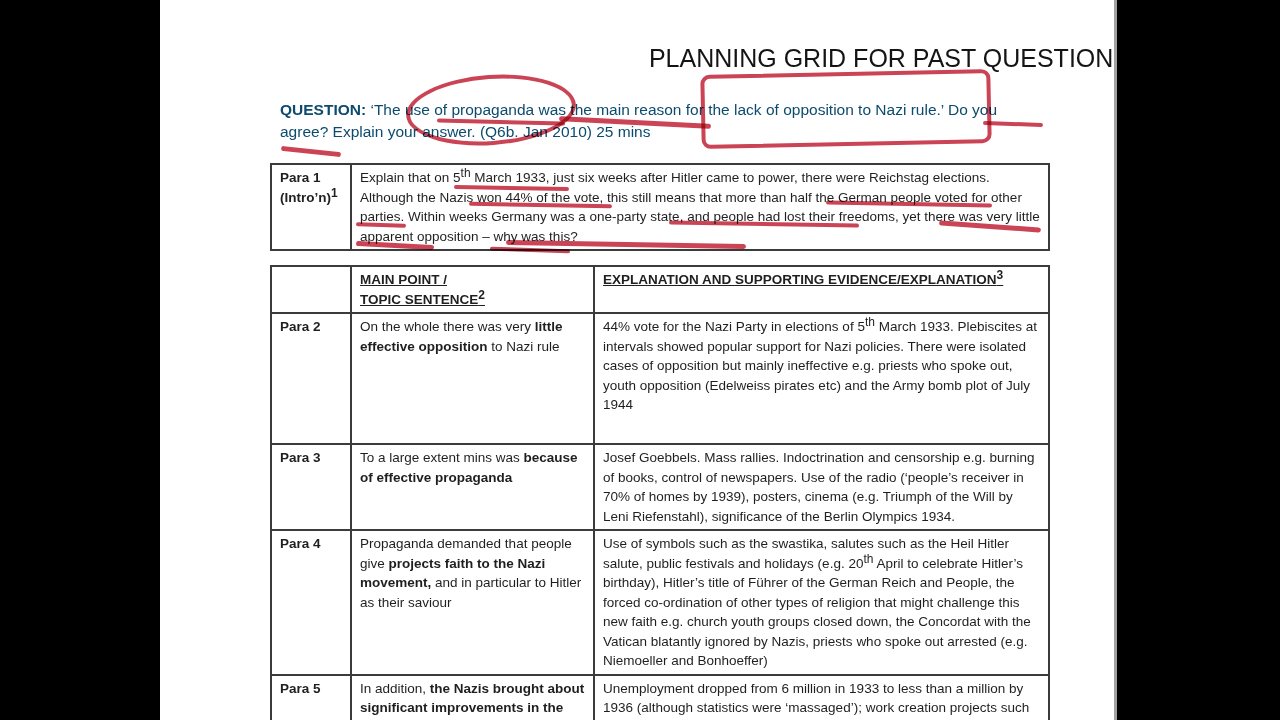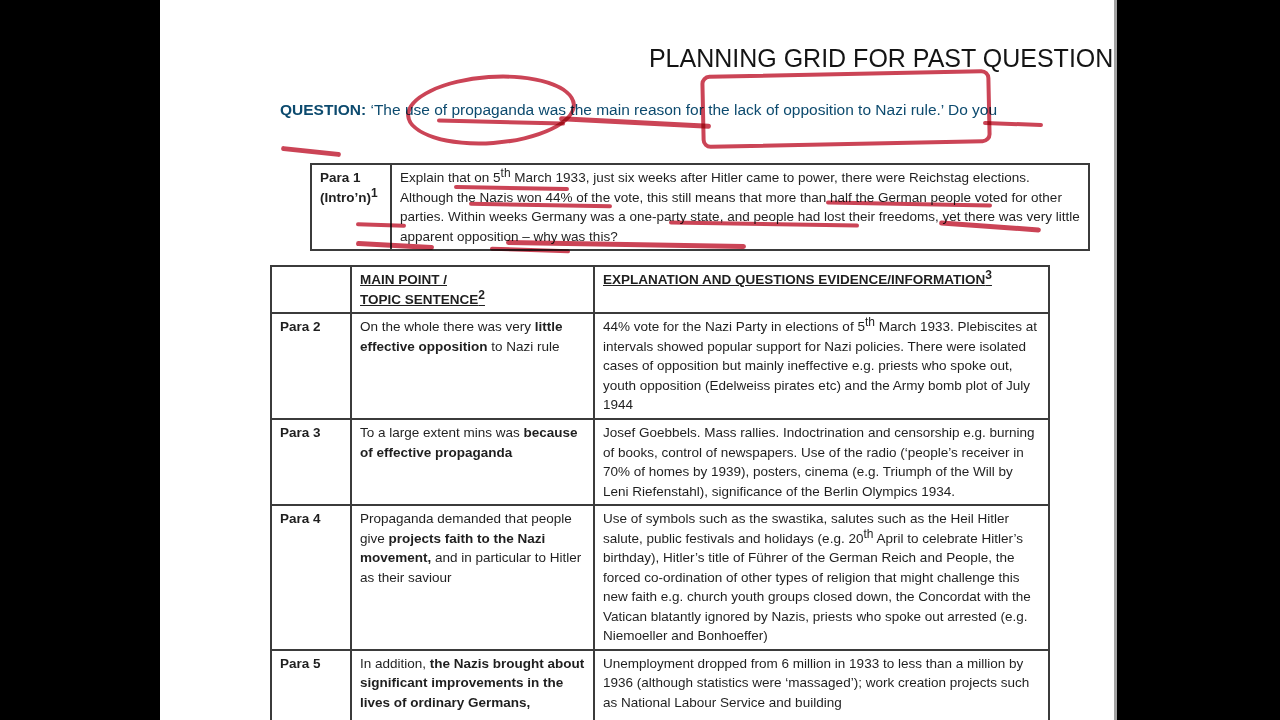--- a/index.html
+++ b/index.html
@@ -14,21 +14,21 @@
          font-family:"Liberation Sans","DejaVu Sans",sans-serif;color:var(--ink);}
   .doc{position:absolute;left:160px;top:0;width:954px;height:720px;background:var(--page-bg);overflow:hidden;}
   .edge-line{position:absolute;left:1114px;top:0;width:3px;height:720px;background:#a2a2a2;}
   .title{position:absolute;left:16px;top:44px;width:100%;text-align:right;font-size:25px;font-weight:400;
          color:#141414;letter-spacing:0px;}
   .question{position:absolute;left:120px;top:99px;width:790px;font-size:15.5px;line-height:22px;color:#0c4a6e;}
   .question .qlabel{font-weight:700;}
   table{border-collapse:collapse;table-layout:fixed;position:absolute;background:transparent;}
   td{border:2px solid var(--border);vertical-align:top;padding:3px 8px 3px 8px;
      font-size:13.5px;line-height:19.5px;color:#1f1f1f;}
-  .intro-table{left:110px;top:163px;width:778px;margin-left:40px;}
+  .intro-table{left:110px;top:163px;width:778px;}
   .intro-table .label-cell{font-weight:700;}
   .intro-table td{height:74px;}
   .main-table{left:110px;top:265px;width:778px;}
   .label-cell{font-weight:700;white-space:nowrap;}
   .hdr{font-weight:700;text-decoration:underline;}
   b,.b{font-weight:700;}
   sup{font-size:12px;line-height:0;}
   
   .mark{position:absolute;mix-blend-mode:multiply;pointer-events:none;}
   .stroke{background:var(--annotation-red);border-radius:4px;}
@@ -38,20 +38,21 @@
 </head>
 <body>
 
 <div class="stage">
   <div class="doc">
 
     <div class="title">PLANNING GRID FOR PAST QUESTIONS</div>
 
     <div class="question">
       <div><span class="qlabel">QUESTION:</span><span> ‘The use of propaganda was the main reason for the lack of opposition to Nazi rule.’ Do you</span></div>
+      <div>agree? Explain your answer. (Q6b. Jan 2010) 25 mins</div>
     </div>
 
     <table class="intro-table">
       <colgroup>
           <col style="width:80px">
           <col style="width:698px">
         </colgroup>
       <tbody>
           <tr>
         <td class="label-cell">
@@ -69,23 +70,23 @@
           <col style="width:243px">
           <col style="width:455px">
         </colgroup>
       <tbody>
           <tr style="height:40px">
         <td></td>
         <td class="hdr">
           <div>MAIN POINT /</div>
           <div><span>TOPIC SENTENCE</span><sup>2</sup></div>
         </td>
-        <td class="hdr"><span>EXPLANATION AND QUESTIONS EVIDENCE/INFORMATION</span><sup>3</sup></td>
+        <td class="hdr"><span>EXPLANATION AND SUPPORTING EVIDENCE/EXPLANATION</span><sup>3</sup></td>
       </tr>
-      <tr style="height:106px">
+      <tr style="height:131px">
         <td class="label-cell">Para 2</td>
         <td><span>On the whole there was very </span><span class="b">little effective opposition</span><span> to Nazi rule</span></td>
         <td><span>44% vote for the Nazi Party in elections of 5</span><sup>th</sup><span> March 1933. Plebiscites at intervals showed popular support for Nazi policies. There were isolated cases of opposition but mainly ineffective e.g. priests who spoke out, youth opposition (Edelweiss pirates etc) and the Army bomb plot of July 1944</span></td>
       </tr>
       <tr style="height:80px">
         <td class="label-cell">Para 3</td>
         <td><span>To a large extent mins was </span><span class="b">because of effective propaganda</span><span></span></td>
         <td><span>Josef Goebbels. Mass rallies. Indoctrination and censorship e.g. burning of books, control of newspapers. Use of the radio (‘people’s receiver in 70% of homes by 1939), posters, cinema (e.g. Triumph of the Will by Leni Riefenstahl), significance of the Berlin Olympics 1934.</span><sup></sup><span></span></td>
       </tr>
       <tr style="height:141px">

